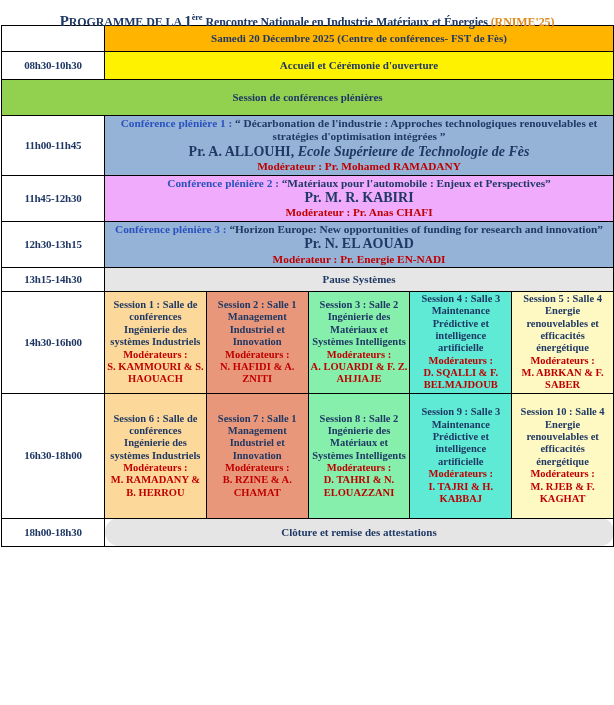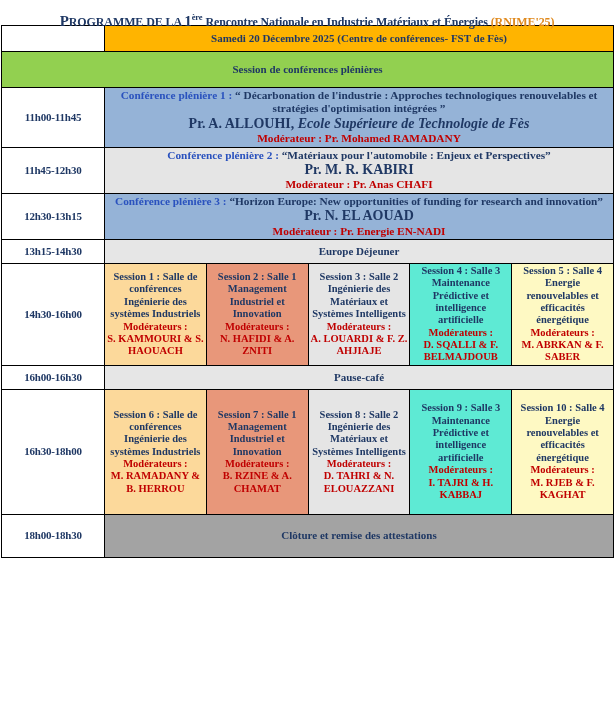--- a/index.html
+++ b/index.html
@@ -84,21 +84,21 @@
   }
   td.greenband {
     background: #92D050;
     font-weight: bold;
     font-size: 13px;
     color: #1F3864;
     height: 36px;
   }
 
   td.plenary-dark { background: #95B3D7; padding: 3px 6px; }
-  td.plenary-light { background: #e5e5e5; padding: 3px 6px; }
+  td.plenary-light { background: #f0abfc; padding: 3px 6px; }
   .pl-title {
     color: #2A52BE;
     font-weight: bold;
     font-size: 11.3px;
     display: block;
   }
   .pl-title .quoted { color: #1F3864; }
   .pl-speaker {
     color: #1F3864;
     font-weight: bold;
@@ -139,30 +139,31 @@
     font-size: 10.5px;
   }
   td.sess .s-mods {
     display: block;
     font-weight: bold;
     color: #C00000;
     font-size: 10.5px;
   }
   .c1 { background: #FCD99B; }
   .c2 { background: #E8977A; }
-  .c3 { background: #e5e5e5; }
+  .c3 { background: #86efac; }
   .c4 { background: #5eead4; }
   .c5 { background: #fef9c3; }
 
   td.closing {
-    background: #a3a3a3;
+    background: #e5e5e5;
     font-weight: bold;
     font-size: 12.5px;
     color: #1F3864;
-    height: 43px;
+    height: 28px;
+    border-radius: 18px;
   }
 </style>
 </head>
 <body>
 
 <div id="page">
 
   <div class="title-bar">
     <div class="title-text">
       <span class="sc">P</span><span class="small">ROGRAMME DE LA </span><span class="sc">1</span><sup>ère</sup><span class="small"> Rencontre Nationale en Industrie Matériaux et Énergies </span><span class="tag">(RNIME'25)</span>
@@ -178,20 +179,24 @@
         <col class="col-s">
         <col class="col-s">
     </colgroup>
     <tbody>
 
       <tr>
         <td class="blank"></td>
         <td class="orange" colspan="5">Samedi 20 Décembre 2025 (Centre de conférences- FST de Fès)</td>
       </tr>
 
+      <tr>
+        <td class="time">08h30-10h30</td>
+        <td class="yellowrow" colspan="5">Accueil et Cérémonie d'ouverture</td>
+      </tr>
 
 
       <tr>
         <td class="greenband" colspan="6">Session de conférences plénières</td>
       </tr>
 
       <tr>
         <td class="time">11h00-11h45</td>
         <td class="plenary-dark" colspan="5">
           <span class="pl-title"><span>Conférence plénière 1 : </span><span class="quoted">“ Décarbonation de l'industrie : Approches technologiques renouvelables et stratégies d'optimisation intégrées ”</span></span>
@@ -213,21 +218,21 @@
         <td class="time">12h30-13h15</td>
         <td class="plenary-dark" colspan="5">
           <span class="pl-title"><span>Conférence plénière 3 : </span><span class="quoted">“Horizon Europe: New opportunities of funding for research and innovation”</span></span>
           <span class="pl-speaker"><span>Pr. N. EL AOUAD</span><span class="aff"></span></span>
           <span class="pl-mod">Modérateur : Pr. Energie EN-NADI</span>
         </td>
       </tr>
 
       <tr>
         <td class="time">13h15-14h30</td>
-        <td class="grayrow" colspan="5">Europe Déjeuner</td>
+        <td class="grayrow" colspan="5">Pause Systèmes</td>
       </tr>
 
 
       <tr>
         <td class="time" style="height:84px;">14h30-16h00</td>
         <td class="sess c1">
           <span class="s-head">Session 1 : Salle de conférences</span>
           <span class="s-theme">Ingénierie des systèmes Industriels</span>
           <span class="s-modlabel">Modérateurs :</span>
           <span class="s-mods">S. KAMMOURI &amp; S. HAOUACH</span>
@@ -251,24 +256,20 @@
           <span class="s-mods">D. SQALLI &amp; F. BELMAJDOUB</span>
         </td>
         <td class="sess c5">
           <span class="s-head">Session 5 : Salle 4</span>
           <span class="s-theme">Energie renouvelables et efficacités énergétique</span>
           <span class="s-modlabel">Modérateurs :</span>
           <span class="s-mods">M. ABRKAN &amp; F. SABER</span>
         </td>
       </tr>
 
-      <tr>
-        <td class="time">16h00-16h30</td>
-        <td class="grayrow" colspan="5">Pause-café</td>
-      </tr>
 
       <tr>
         <td class="time" style="height:125px;">16h30-18h00</td>
         <td class="sess c1">
           <span class="s-head">Session 6 : Salle de conférences</span>
           <span class="s-theme">Ingénierie des systèmes Industriels</span>
           <span class="s-modlabel">Modérateurs :</span>
           <span class="s-mods">M. RAMADANY &amp; B. HERROU</span>
         </td>
         <td class="sess c2">

